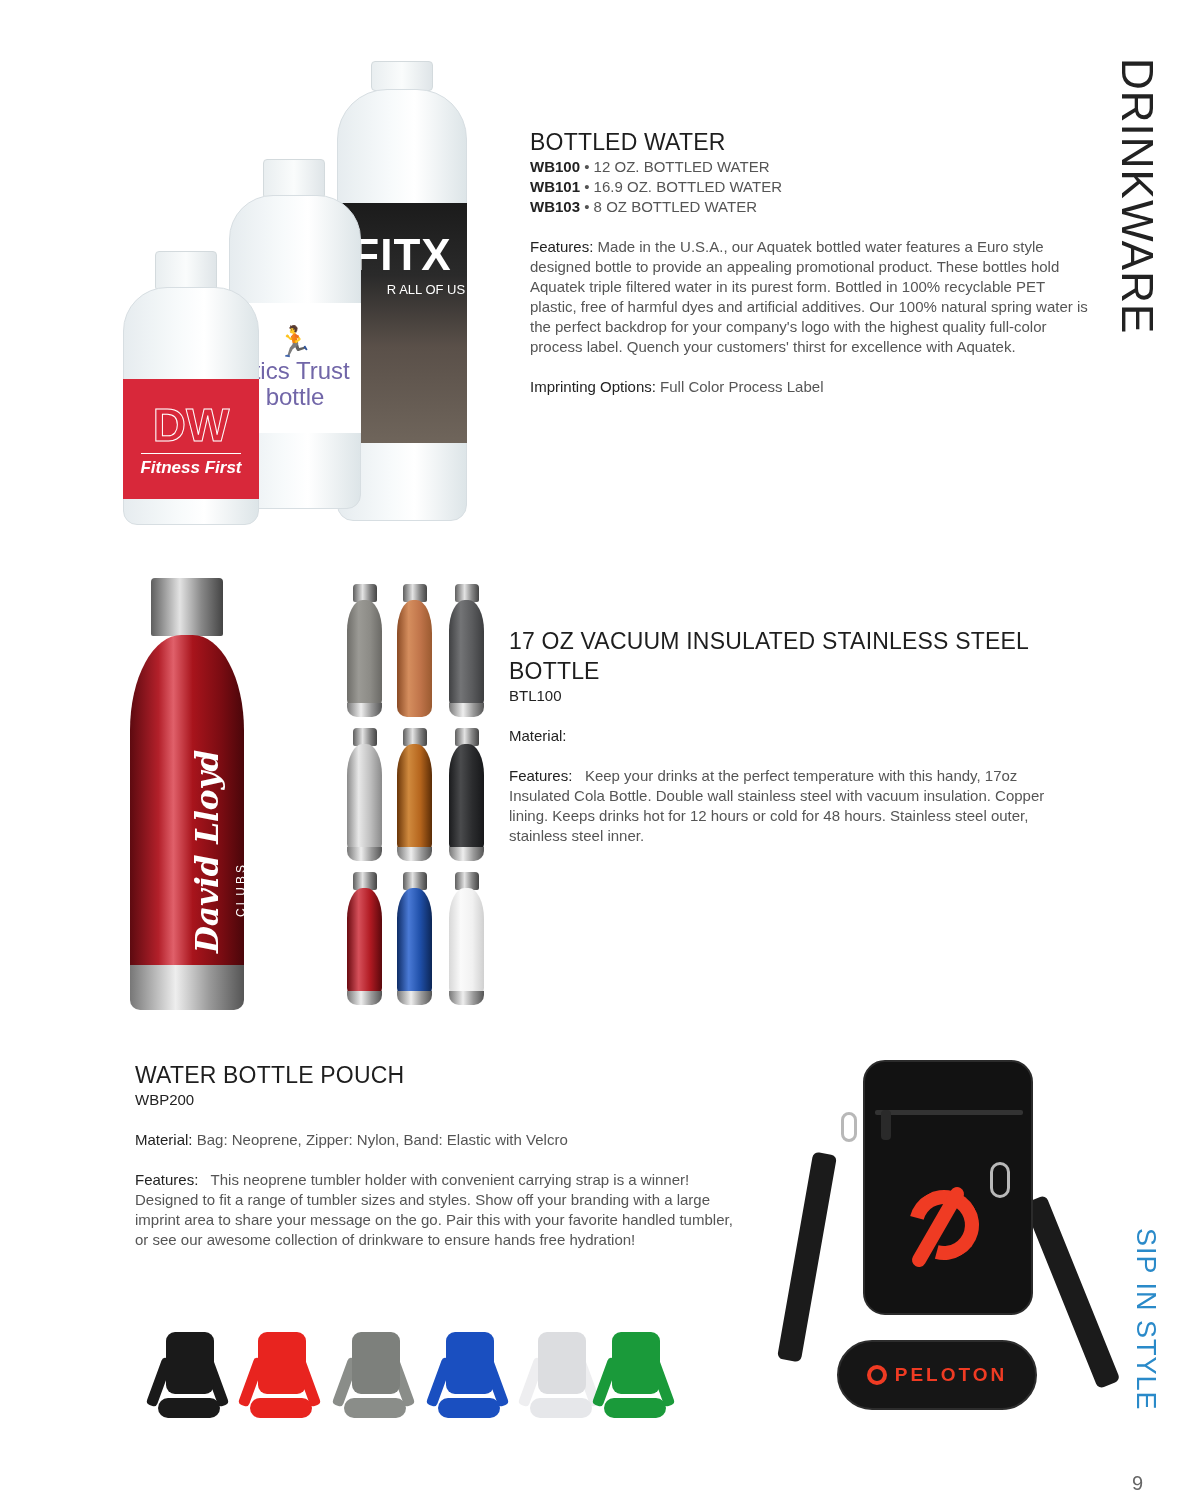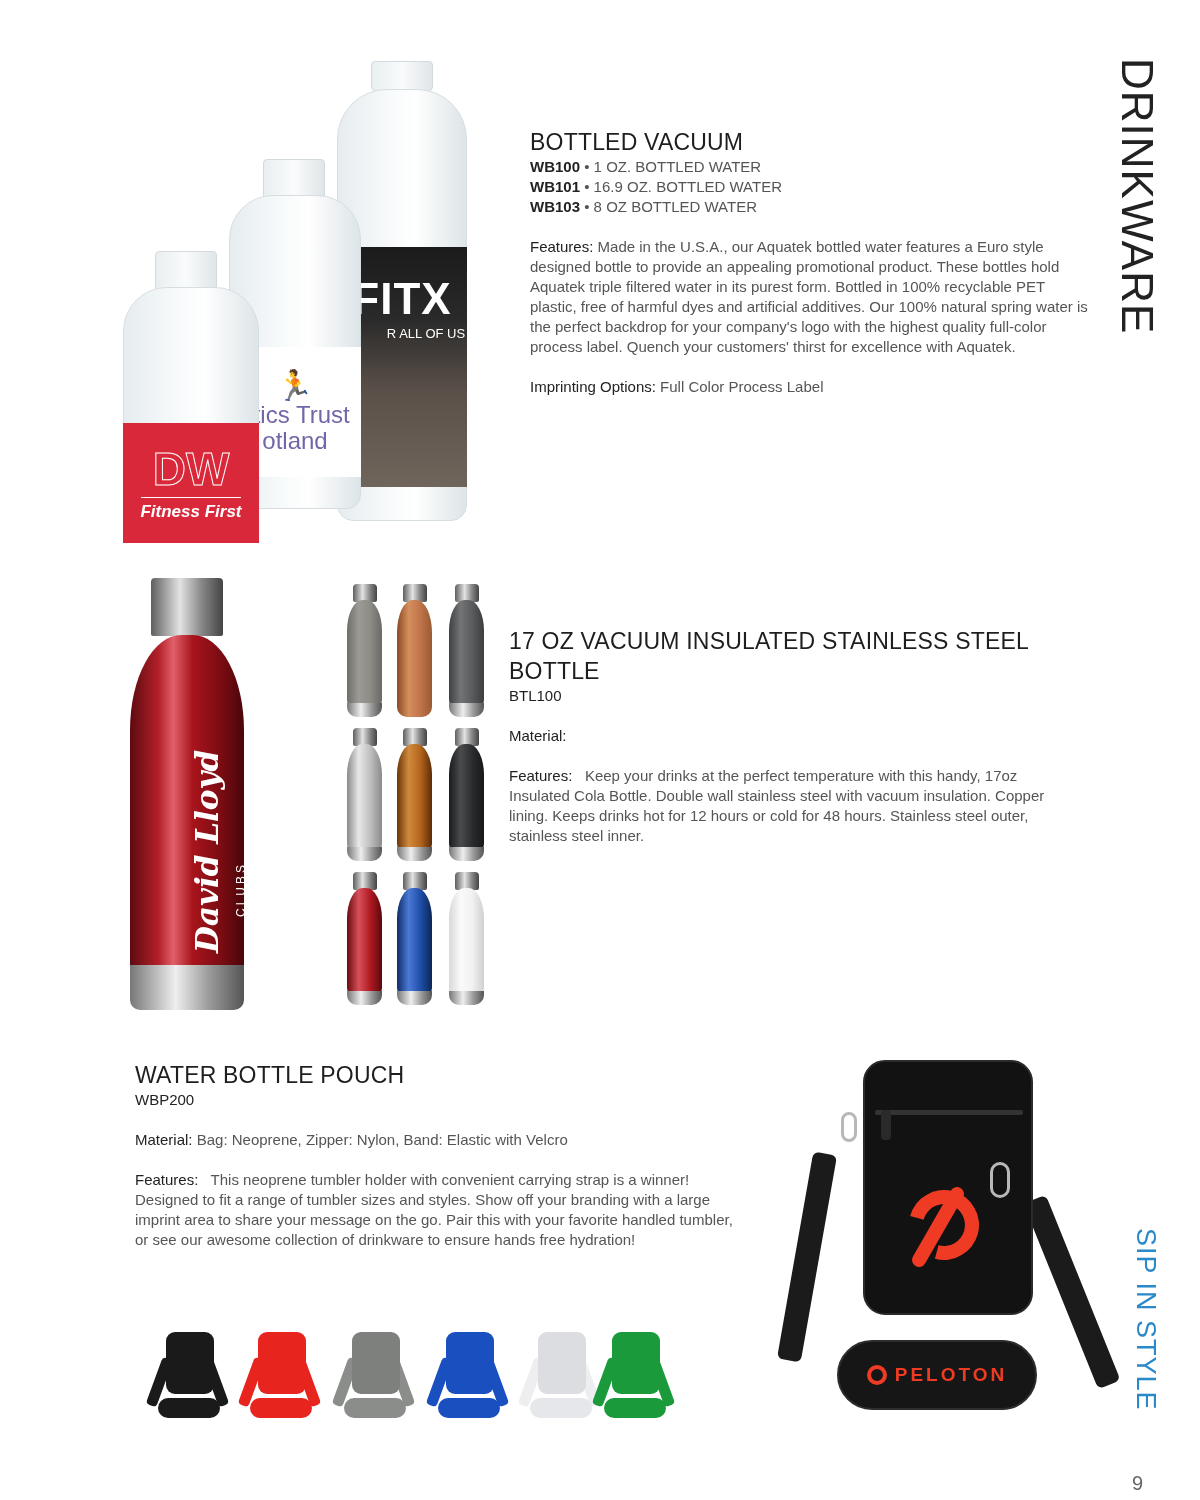--- a/index.html
+++ b/index.html
@@ -16,21 +16,21 @@
     .para .lbl { color: #222; font-weight: normal; }
     .gap { height: 20px; }
 
     .side-title { position: absolute; writing-mode: vertical-rl; font-size: 44px; letter-spacing: 1px; color: #222; font-weight: 300; }
     .side-sub { position: absolute; writing-mode: vertical-rl; font-size: 27px; color: #2a8ac9; letter-spacing: 1px; }
     .page-num { position: absolute; font-size: 20px; color: #666; }
 
     
     .bottle { position: absolute; border-radius: 30px 30px 14px 14px; background: linear-gradient(90deg, #e6ecef 0%, #f7fafb 40%, #ffffff 60%, #dde5e8 100%); border: 1px solid #d7dee2; }
     .cap { position: absolute; background: linear-gradient(90deg,#e9eef0,#fafcfc,#dfe5e8); border: 1px solid #d3dadd; border-radius: 4px; }
-    .label { position: absolute; display: flex; flex-direction: column; align-items: center; justify-content: center; text-align: center; overflow: hidden; margin-top: 44px; }
+    .label { position: absolute; display: flex; flex-direction: column; align-items: center; justify-content: center; text-align: center; overflow: hidden; }
 
     
     .sbottle { position: absolute; border-radius: 45% 45% 10px 10px / 28% 28% 10px 10px; }
     .scap { position: absolute; background: linear-gradient(90deg,#5e5e5e,#e3e3e3 40%,#888 70%,#444); border-radius: 4px 4px 2px 2px; }
     .sbase { position: absolute; background: linear-gradient(90deg,#777,#eee 40%,#999 70%,#555); border-radius: 0 0 10px 10px; }
 
     
     .pouch-mini { position: absolute; width: 80px; height: 92px; }
     .pouch-mini .body { position: absolute; left: 18px; top: 0; width: 48px; height: 62px; border-radius: 9px; }
     .pouch-mini .strapL { position: absolute; left: 6px; top: 25px; width: 11px; height: 50px; transform: rotate(20deg); border-radius: 4px; }
@@ -53,36 +53,36 @@
       <span>FITX</span>
     </div>
     <div style="font-size:13px; color:#fff; margin-top:2px;padding-left:48px;">R ALL OF US</div>
   </div>
 
   <div class="cap" style="left:148px; top:104px; width:62px; height:40px;"></div>
   <div class="bottle" style="left:114px; top:140px; width:132px; height:314px; border-radius:44px 44px 14px 14px;"></div>
   <div class="label" style="left:114px; top:248px; width:132px; height:130px; background:#ffffff;">
     <div style="font-size:30px; color:#5fb8a8; line-height:32px;">🏃</div>
     <div style="font-size:24px; color:#7166a8; line-height:26px;">etics Trust</div>
-    <div style="font-size:24px; color:#7166a8; line-height:26px;">otland</div>
+    <div style="font-size:24px; color:#7166a8; line-height:26px;">bottle</div>
   </div>
 
   <div class="cap" style="left:40px; top:196px; width:62px; height:40px;"></div>
   <div class="bottle" style="left:8px; top:232px; width:136px; height:238px; border-radius:44px 44px 14px 14px;"></div>
   <div class="label" style="left:8px; top:324px; width:136px; height:120px; background:#d8283a;">
     <div style="font-size:46px; color:#fff; font-weight:bold; line-height:48px; -webkit-text-stroke:1px #fff; color:transparent;">DW</div>
     <div style="width:100px; height:1px; background:#fff; margin:4px 0;"></div>
     <div style="font-size:17px; color:#fff; font-style:italic; font-weight:bold;">Fitness First</div>
   </div>
 </div>
 
 <div class="abs" style="left:530px; top:127px; width:560px;">
-  <h2 class="section-title">BOTTLED VACUUM</h2>
+  <h2 class="section-title">BOTTLED WATER</h2>
   <div>
-    <div class="sku-line"><b>WB100</b> <span>• 1 OZ. BOTTLED WATER</span></div>
+    <div class="sku-line"><b>WB100</b> <span>• 12 OZ. BOTTLED WATER</span></div>
     <div class="sku-line"><b>WB101</b> <span> • 16.9 OZ. BOTTLED WATER</span></div>
     <div class="sku-line"><b>WB103</b> <span>• 8 OZ BOTTLED WATER</span></div>
   </div>
   <div class="gap"></div>
   <p class="para"><span class="lbl">Features:</span> <span>Made in the U.S.A., our Aquatek bottled water features a Euro style designed bottle to provide an appealing promotional product. These bottles hold Aquatek triple filtered water in its purest form. Bottled in 100% recyclable PET plastic, free of harmful dyes and artificial additives. Our 100% natural spring water is the perfect backdrop for your company's logo with the highest quality full-color process label. Quench your customers' thirst for excellence with Aquatek.</span></p>
   <div class="gap"></div>
   <p class="para"><span class="lbl">Imprinting Options:</span> <span>Full Color Process Label</span></p>
 </div>
 
 <div class="abs" style="left:125px; top:575px; width:365px; height:440px;">

